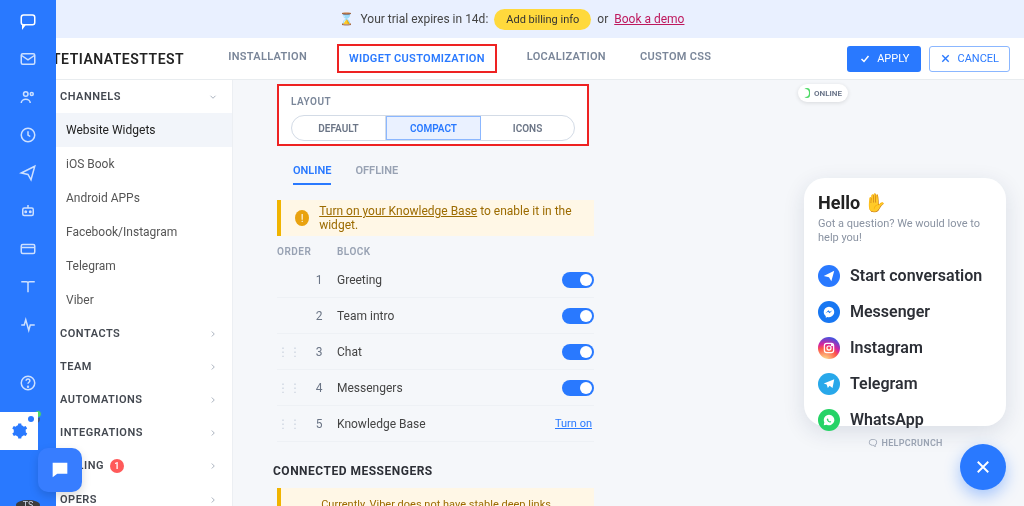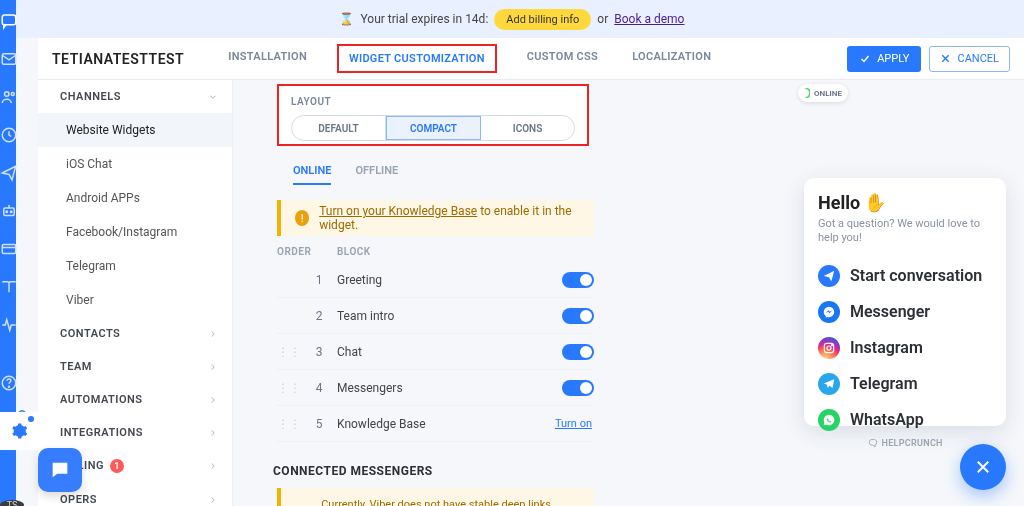--- a/index.html
+++ b/index.html
@@ -1,22 +1,22 @@
 <!DOCTYPE html>
 <html><head>
 <meta charset="utf-8">
 <style>
   *{box-sizing:border-box;margin:0;padding:0;font-family:-apple-system,BlinkMacSystemFont,"Segoe UI",Roboto,Arial,sans-serif;}
   html,body{width:1024px;height:506px;overflow:hidden;background:#f5f7fa;}
   
   .trialbar{height:38px;width:100%;background:#e9f0ff;display:flex;align-items:center;justify-content:center;font-size:12px;color:#444;gap:6px;}
   .trialbar .pill{background:#ffd93c;border-radius:14px;padding:4px 12px;font-size:11px;color:#333;cursor:pointer;text-align:center;}
-  .trialbar a{color:#4c1d95;text-decoration:underline;cursor:pointer;}
-  
-  .rail{position:absolute;left:0;top:0;width:16px;height:506px;background:#2979ff;display:flex;flex-direction:column;align-items:flex-start;padding-top:12px;gap:20px;z-index:5;}
+  .trialbar a{color:#be185d;text-decoration:underline;cursor:pointer;}
+  
+  .rail{position:absolute;left:0;top:0;width:56px;height:506px;background:#2979ff;display:flex;flex-direction:column;align-items:center;padding-top:12px;gap:20px;z-index:5;}
   .rail .ricon{width:18px;height:18px;color:#cde0ff;display:flex;align-items:center;justify-content:center;cursor:pointer;}
   .rail .ricon svg{width:18px;height:18px;stroke:currentColor;fill:none;stroke-width:2;}
   .rail .ricon.active svg{stroke:#fff;}
   .rail .spacer{flex:1;}
   .rail .avatar{width:24px;height:24px;border-radius:50%;background:#415b8a;color:#cfd8ea;font-size:9px;display:flex;align-items:center;justify-content:center;margin-bottom:10px;position:relative;}
   .rail .avatar .dot{position:absolute;right:-2px;top:-2px;width:8px;height:8px;border-radius:50%;background:#4cd964;border:1px solid #2979ff;}
   .rail .floatbtn{position:absolute;left:38px;bottom:14px;width:44px;height:44px;border-radius:10px;background:#377dff;display:flex;align-items:center;justify-content:center;box-shadow:0 4px 10px rgba(0,0,0,.15);}
   .rail .floatbtn svg{width:22px;height:22px;fill:#fff;}
   .rail .gearbox{position:absolute;left:0;bottom:56px;width:38px;height:38px;background:#fff;display:flex;align-items:center;justify-content:center;}
   .rail .gearbox .dot2{position:absolute;right:4px;top:4px;width:6px;height:6px;border-radius:50%;background:#2979ff;}
@@ -57,21 +57,21 @@
   .row{height:36px;border-bottom:1px solid #eef1f5;display:flex;align-items:center;font-size:12px;color:#444;}
   .row .drag{width:16px;color:#cbd3df;font-size:12px;cursor:grab;margin-right:8px;}
   .row .num{width:36px;text-align:center;color:#6b7586;}
   .row .name{flex:1;}
   .row .toggle{width:32px;height:16px;border-radius:8px;background:#2979ff;position:relative;cursor:pointer;}
   .row .toggle::after{content:"";position:absolute;right:2px;top:2px;width:12px;height:12px;border-radius:50%;background:#fff;}
   .row .link{color:#2979ff;font-size:11px;margin-right:2px;cursor:pointer;text-decoration:underline;}
   .connhdr{position:absolute;left:40px;top:384px;font-size:12px;font-weight:700;letter-spacing:.5px;color:#2c2f36;}
   .warn{position:absolute;left:44px;top:408px;right:430px;height:32px;background:#fff7e6;border-left:4px solid #f0b400;display:flex;align-items:center;justify-content:center;font-size:11px;color:#9c6b00;}
   
-  .preview{position:absolute;right:18px;top:98px;width:202px;height:248px;background:#fff;border-radius:10px;box-shadow:0 6px 22px rgba(23,40,80,.12);padding:14px 14px 8px 14px;display:flex;flex-direction:column;}
+  .preview{position:absolute;right:18px;top:98px;width:202px;height:248px;background:#fff;border-radius:21px;box-shadow:0 6px 22px rgba(23,40,80,.12);padding:14px 14px 8px 14px;display:flex;flex-direction:column;}
   .preview h2{font-size:18px;font-weight:700;color:#222;margin-bottom:4px;}
   .preview .sub{font-size:11px;color:#8a93a2;margin-bottom:12px;line-height:1.3;}
   .preview .item{display:flex;align-items:center;gap:10px;padding:7px 0;font-size:16px;color:#2c2f36;font-weight:600;cursor:pointer;}
   .preview .item .circ{width:22px;height:22px;border-radius:50%;display:flex;align-items:center;justify-content:center;color:#fff;font-size:12px;}
   .preview .brand{margin-top:auto;text-align:center;font-size:9px;color:#9aa3b2;letter-spacing:.3px;font-weight:600;}
   .statuschip{position:absolute;right:176px;top:4px;width:50px;height:18px;border-radius:10px;background:#fff;box-shadow:0 1px 4px rgba(0,0,0,.12);display:flex;align-items:center;gap:4px;padding:0 6px;font-size:8px;color:#657085;font-weight:600;}
   .statuschip .sw{width:16px;height:10px;border-radius:5px;background:#4cd964;position:relative;}
   .statuschip .sw::after{content:"";position:absolute;right:1px;top:1px;width:8px;height:8px;border-radius:50%;background:#fff;}
   .fab{position:absolute;right:18px;bottom:16px;width:46px;height:46px;border-radius:50%;background:#2979ff;display:flex;align-items:center;justify-content:center;color:#fff;font-size:22px;cursor:pointer;box-shadow:0 6px 16px rgba(41,121,255,.4);}
   .previewbg{position:absolute;left:388px;top:0;right:0;bottom:0;background:#e9ebee;z-index:-1;}
@@ -172,22 +172,22 @@
         <path d="M4 4h16v12H9l-5 4V4z"></path>
       </svg>
     </div>
 </div>
 
 <div class="headerbar">
   <div class="orgname">TETIANATESTTEST</div>
   <div class="tabs">
     <div class="tab">INSTALLATION</div>
     <div class="tab active hlbox">WIDGET CUSTOMIZATION</div>
+    <div class="tab">LOCALIZATION</div>
     <div class="tab">CUSTOM CSS</div>
-    <div class="tab">LOCALIZATION</div>
   </div>
   <div class="actions">
     <button class="btn-apply">
       <svg width="12" height="12" viewBox="0 0 24 24" fill="none" stroke="#fff" stroke-width="3">
           <path d="M5 12l5 5 9-11"></path>
         </svg>
       <span>APPLY</span>
     </button>
     <button class="btn-cancel">
       <svg width="11" height="11" viewBox="0 0 24 24" fill="none" stroke="#2979ff" stroke-width="3">
@@ -199,21 +199,21 @@
 </div>
 
 <div class="sidebar">
   <div class="sbhdr">
     <span>CHANNELS</span>
     <svg class="chev" viewBox="0 0 24 24" fill="none" stroke="#9aa3b2" stroke-width="2">
         <path d="M6 9l6 6 6-6"></path>
       </svg>
   </div>
   <div class="sbitem active">Website Widgets</div>
-  <div class="sbitem">iOS Chat</div>
+  <div class="sbitem">iOS Book</div>
   <div class="sbitem">Android APPs</div>
   <div class="sbitem">Facebook/Instagram</div>
   <div class="sbitem">Telegram</div>
   <div class="sbitem">Viber</div>
   <div class="sbhdr">
       <span>CONTACTS</span>
       <svg class="chev" viewBox="0 0 24 24" fill="none" stroke="#9aa3b2" stroke-width="2">
         <path d="M9 6l6 6-6 6"></path>
       </svg>
     </div>

